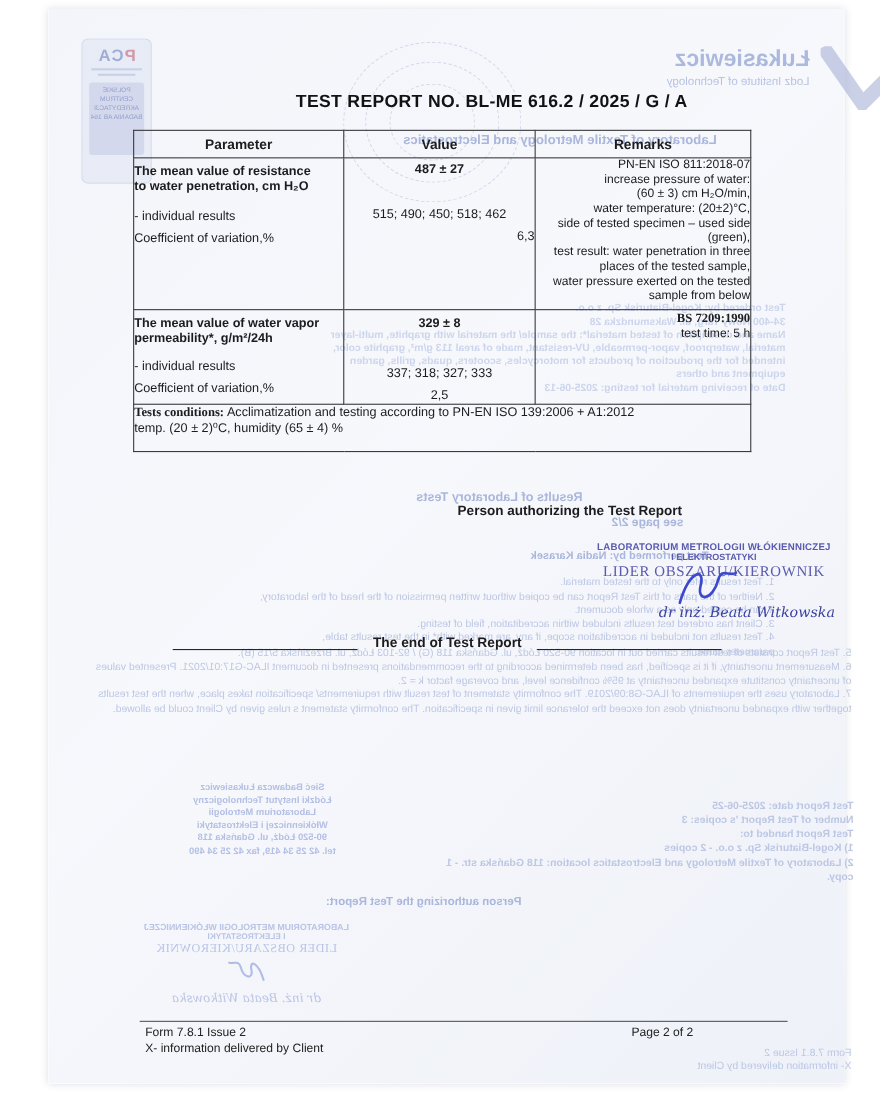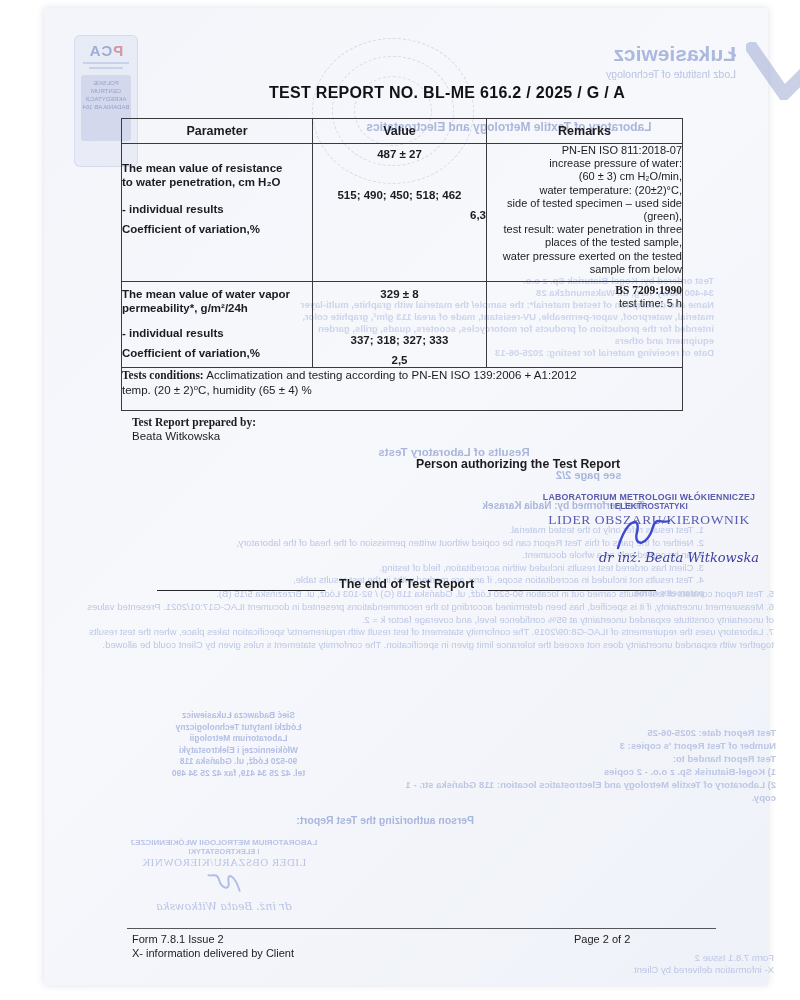--- a/index.html
+++ b/index.html
@@ -31,22 +31,22 @@
   }
   table.results th,table.results td{
     border:1.4px solid #3b3b3f;vertical-align:top;padding:0;
   }
   table.results th{height:24px;font-size:12.5px;font-weight:bold;vertical-align:middle;}
   td.c-param{padding-left:11px;padding-right:6px;}
   td.c-value{text-align:center;}
   td.c-remarks{padding-left:5px;padding-right:4px;font-size:11px;line-height:13.2px;padding-top:3px;text-align:right;}
   .bold{font-weight:bold;font-family:Liberation Serif, serif;}
   .pt{font-weight:bold;font-size:11.5px;line-height:14px;}
-  .pl{font-size:11.5px;line-height:14px;font-weight:bold;}
-  .r1 .l1{margin-top:17px;}  .r1 .l2{margin-top:13px;} .r1 .l3{margin-top:6px;}
+  .pl{font-size:11.5px;line-height:14px;}
+  .r1 .l1{margin-top:5px;}  .r1 .l2{margin-top:13px;} .r1 .l3{margin-top:6px;}
   .r1 .v1{margin-top:3px;}  .r1 .v2{margin-top:27px;} .r1 .v3{margin-top:6px;text-align:right;}
   .r2 .l1{margin-top:5px;}  .r2 .l2{margin-top:11px;} .r2 .l3{margin-top:6px;}
   .r2 .v1{margin-top:5px;}  .r2 .v2{margin-top:32px;} .r2 .v3{margin-top:6px;}
   td.c-cond{padding:5px 8px;font-size:11.5px;line-height:14.5px;}
   .prepared{left:88px;top:407px;font-size:11.5px;line-height:14px;}
   .authorizing{left:372px;top:449px;font-size:12.3px;font-weight:bold;}
   .stamp{left:450px;top:484px;width:310px;text-align:center;color:#5a5ab0;}
   .stamp .s1{font-size:8.8px;font-weight:bold;letter-spacing:.2px;}
   .stamp .s2{font-size:8.2px;font-weight:bold;}
   .stamp .s3{font-family:"Liberation Serif","DejaVu Serif",serif;font-size:13.5px;letter-spacing:.6px;margin-top:1px;}
@@ -212,24 +212,20 @@
       </tr>
       <tr style="height:43px;">
         <td colspan="3" class="c-cond">
           <div><span class="bold">Tests conditions:</span><span> Acclimatization and testing according to PN-EN ISO 139:2006 + A1:2012</span></div>
           <div>temp. (20 ± 2)⁰C, humidity (65 ± 4) %</div>
         </td>
       </tr>
     </tbody>
   </table>
 
-  <div class="fg prepared">
-    <div class="bold">Test Report prepared by:</div>
-    <div>Beata Witkowska</div>
-  </div>
 
   <div class="fg authorizing">Person authorizing the Test Report</div>
 
   <div class="fg stamp">
     <div class="s1">LABORATORIUM METROLOGII WŁÓKIENNICZEJ</div>
     <div class="s2">I ELEKTROSTATYKI</div>
     <div class="s3">LIDER OBSZARU/KIEROWNIK</div>
   </div>
 
   <svg class="fg" style="left:568px;top:506px;" width="62" height="40" viewBox="0 0 62 40">

